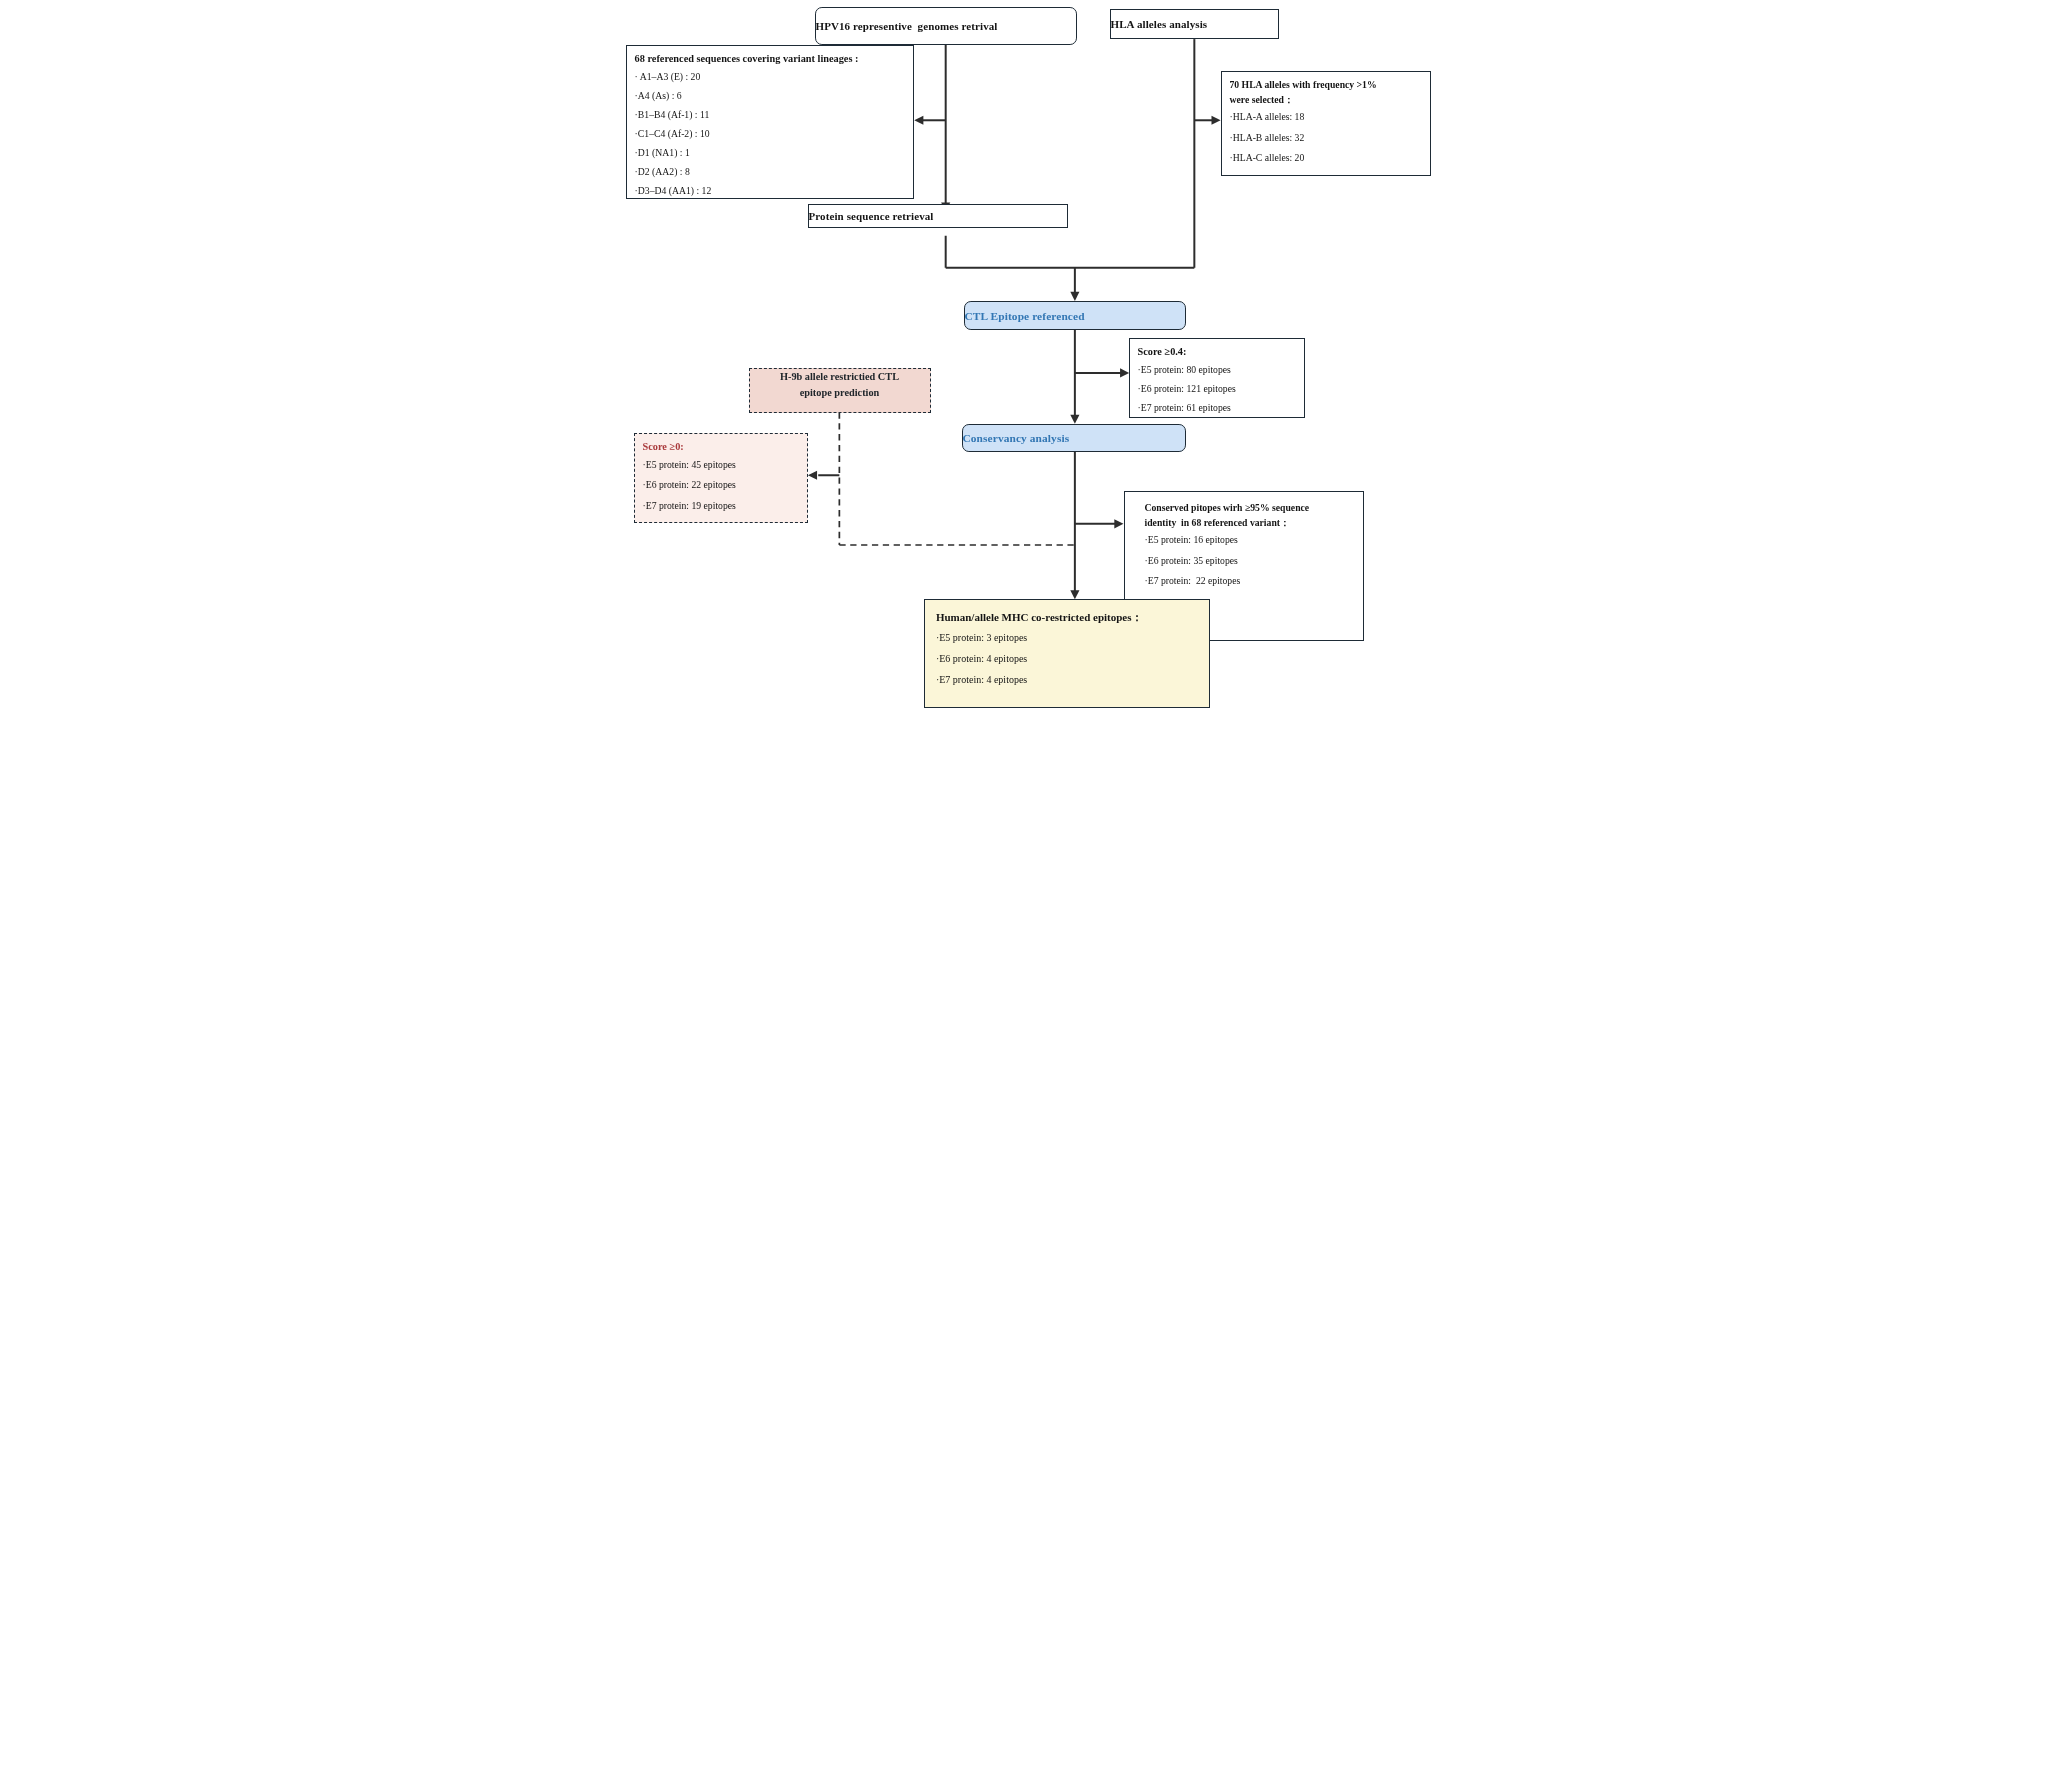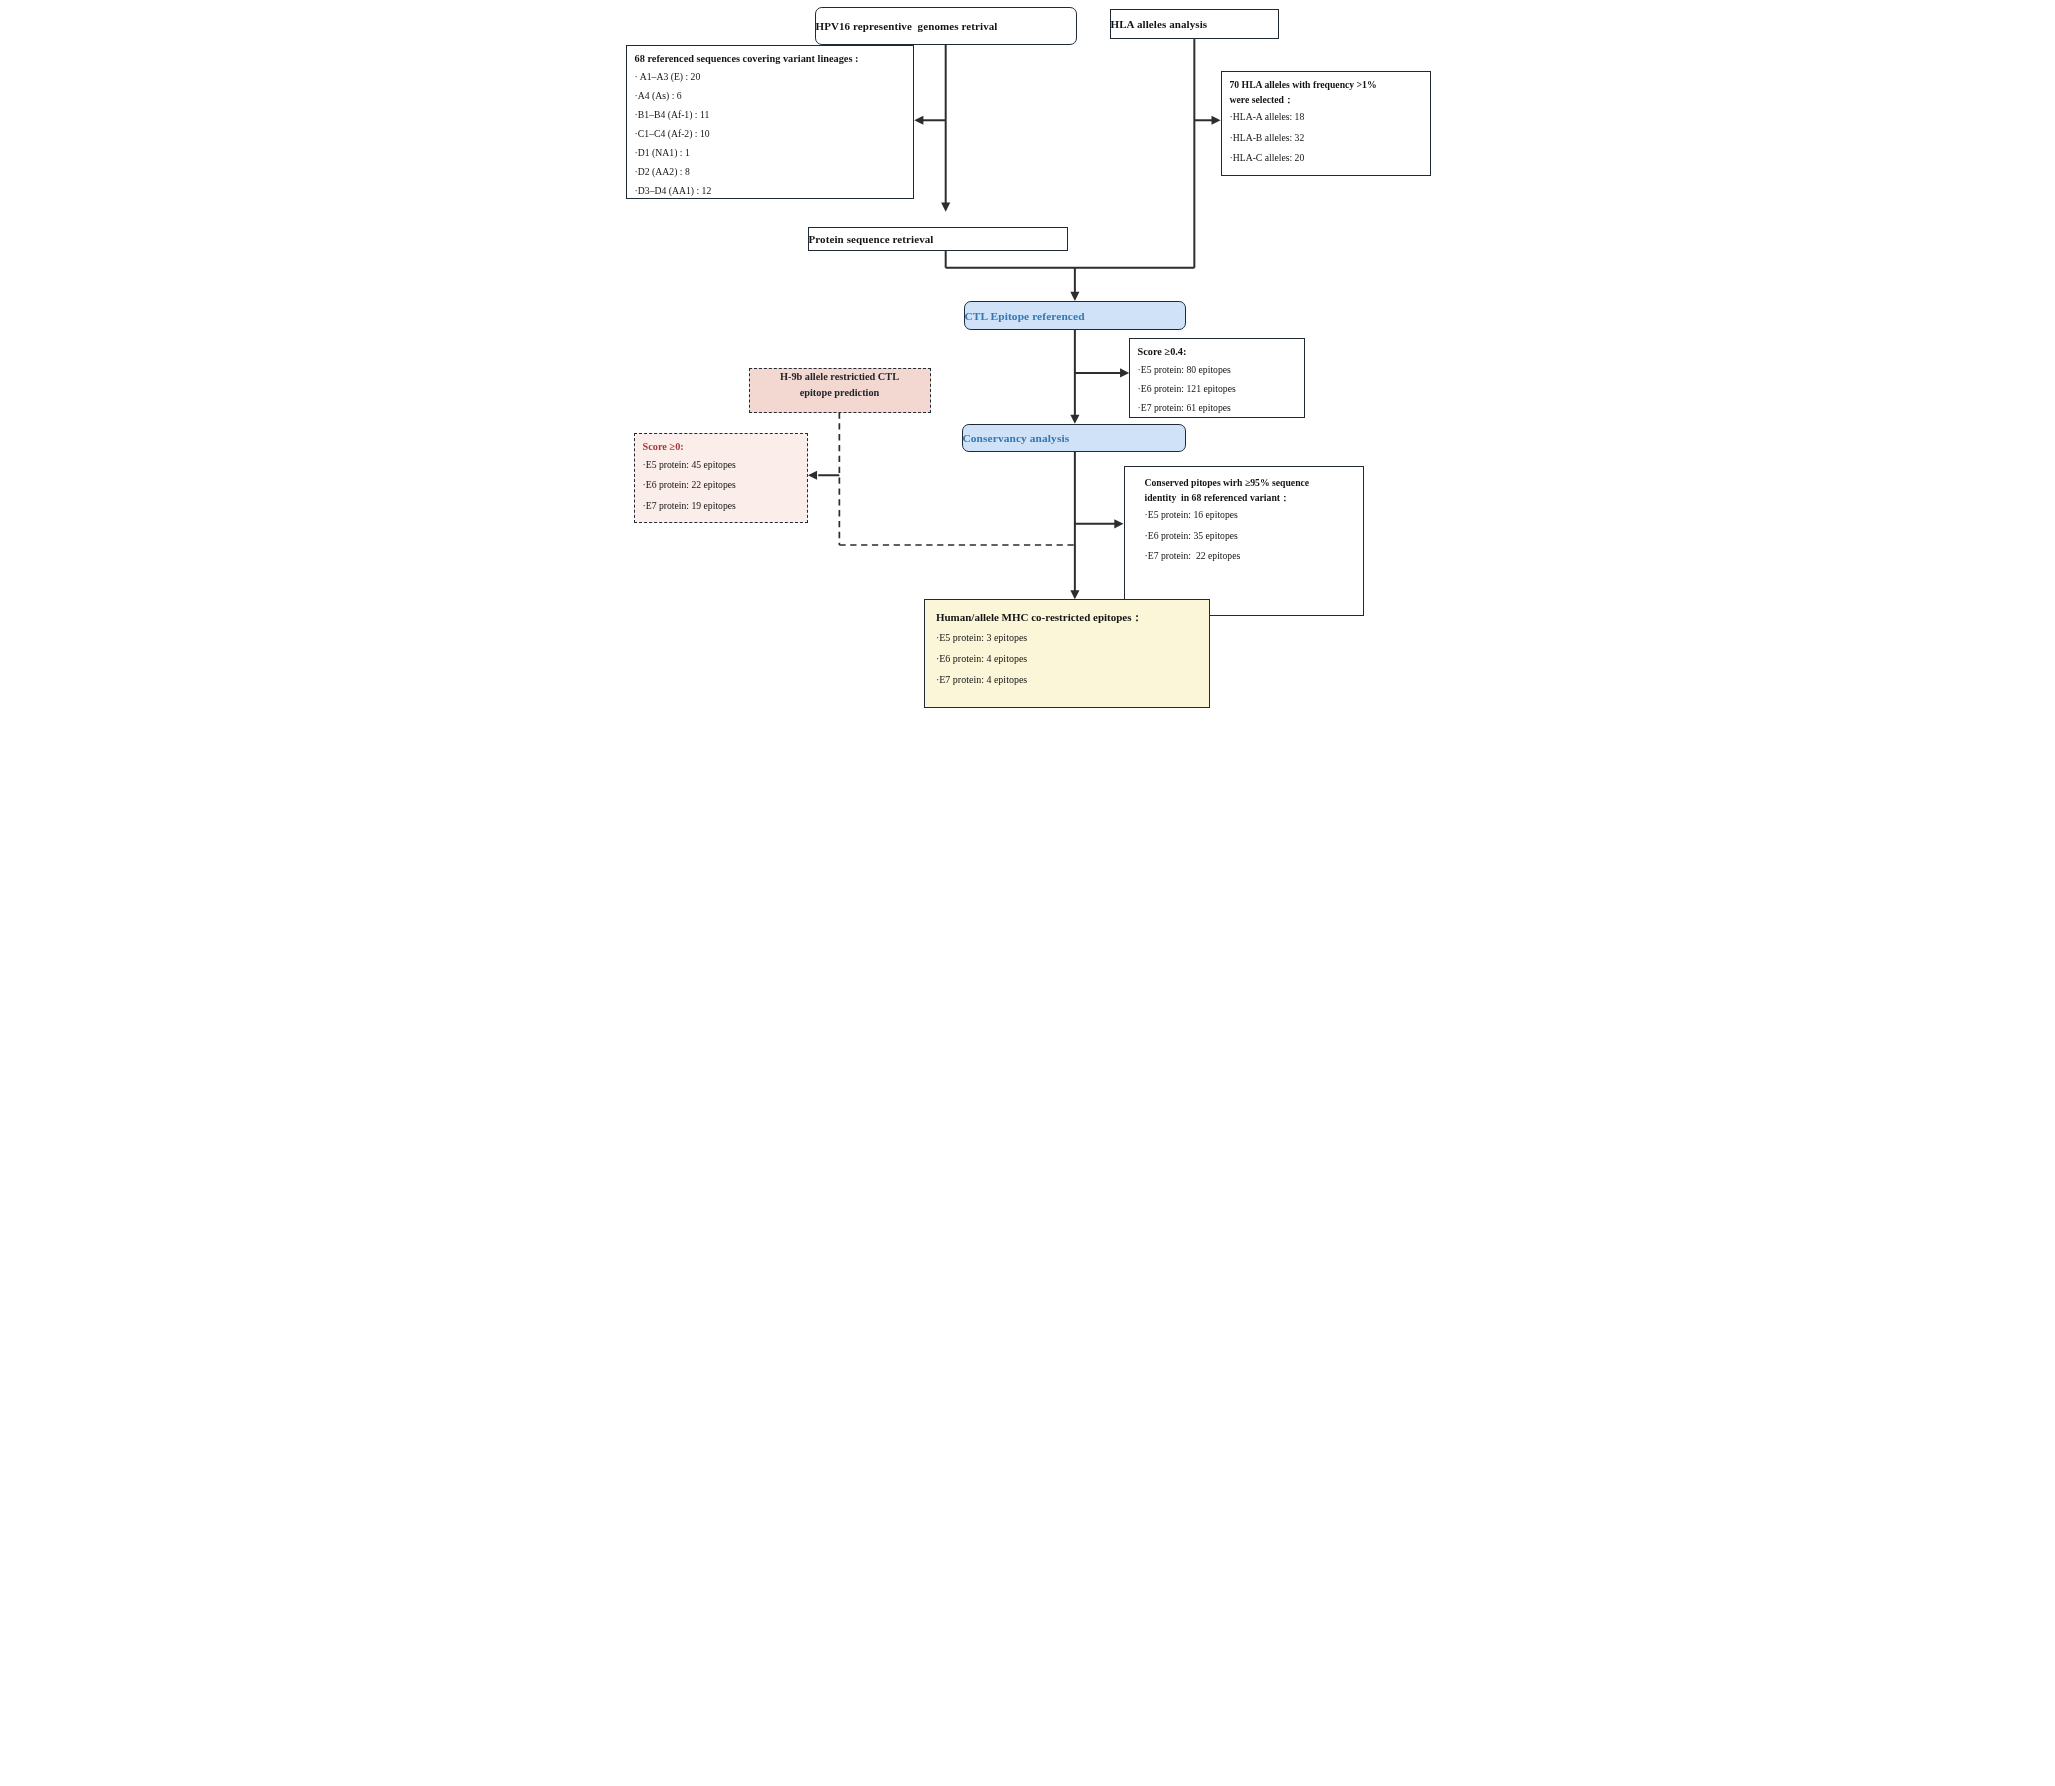--- a/index.html
+++ b/index.html
@@ -110,21 +110,21 @@
   </div>
 
   <div class="box pad hla70" style="left:604px;top:71px;width:210px;height:105px;">
     <div class="title small">70 HLA alleles with frequency &gt;1%</div>
     <div class="title small">were selected：</div>
     <div class="item">·HLA-A alleles: 18</div>
     <div class="item">·HLA-B alleles: 32</div>
     <div class="item">·HLA-C alleles: 20</div>
   </div>
 
-  <div class="box flex-center" style="left:191px;top:227px;width:260px;height:24px;">
+  <div class="box flex-center" style="left:191px;top:204px;width:260px;height:24px;">
     <div class="head">Protein sequence retrieval</div>
   </div>
 
   <div class="box rounded blue flex-center" style="left:347px;top:301px;width:222px;height:29px;">
     <div class="head">CTL Epitope referenced</div>
   </div>
 
   <div class="box pad score" style="left:512px;top:338px;width:176px;height:80px;">
     <div class="title">Score ≥0.4:</div>
     <div class="item">·E5 protein: 80 epitopes</div>
@@ -141,21 +141,21 @@
     <div class="title red">Score ≥0:</div>
     <div class="item">·E5 protein: 45 epitopes</div>
     <div class="item">·E6 protein: 22 epitopes</div>
     <div class="item">·E7 protein: 19 epitopes</div>
   </div>
 
   <div class="box rounded blue flex-center" style="left:345px;top:424px;width:224px;height:28px;">
     <div class="head">Conservancy analysis</div>
   </div>
 
-  <div class="box pad conserved" style="left:507px;top:466px;width:240px;height:150px;padding-top:8px;padding-left:20px;">
+  <div class="box pad conserved" style="left:507px;top:491px;width:240px;height:150px;padding-top:8px;padding-left:20px;">
     <div class="title small">Conserved pitopes wirh ≥95% sequence</div>
     <div class="title small">identity  in 68 referenced variant：</div>
     <div class="item">·E5 protein: 16 epitopes</div>
     <div class="item">·E6 protein: 35 epitopes</div>
     <div class="item">·E7 protein:  22 epitopes</div>
   </div>
 
   <div class="box yellow pad mhc" style="left:307px;top:599px;width:286px;height:109px;padding-top:8px;padding-left:11.4px;">
     <div class="title">Human/allele MHC co-restricted epitopes：</div>
     <div class="item">·E5 protein: 3 epitopes</div>

